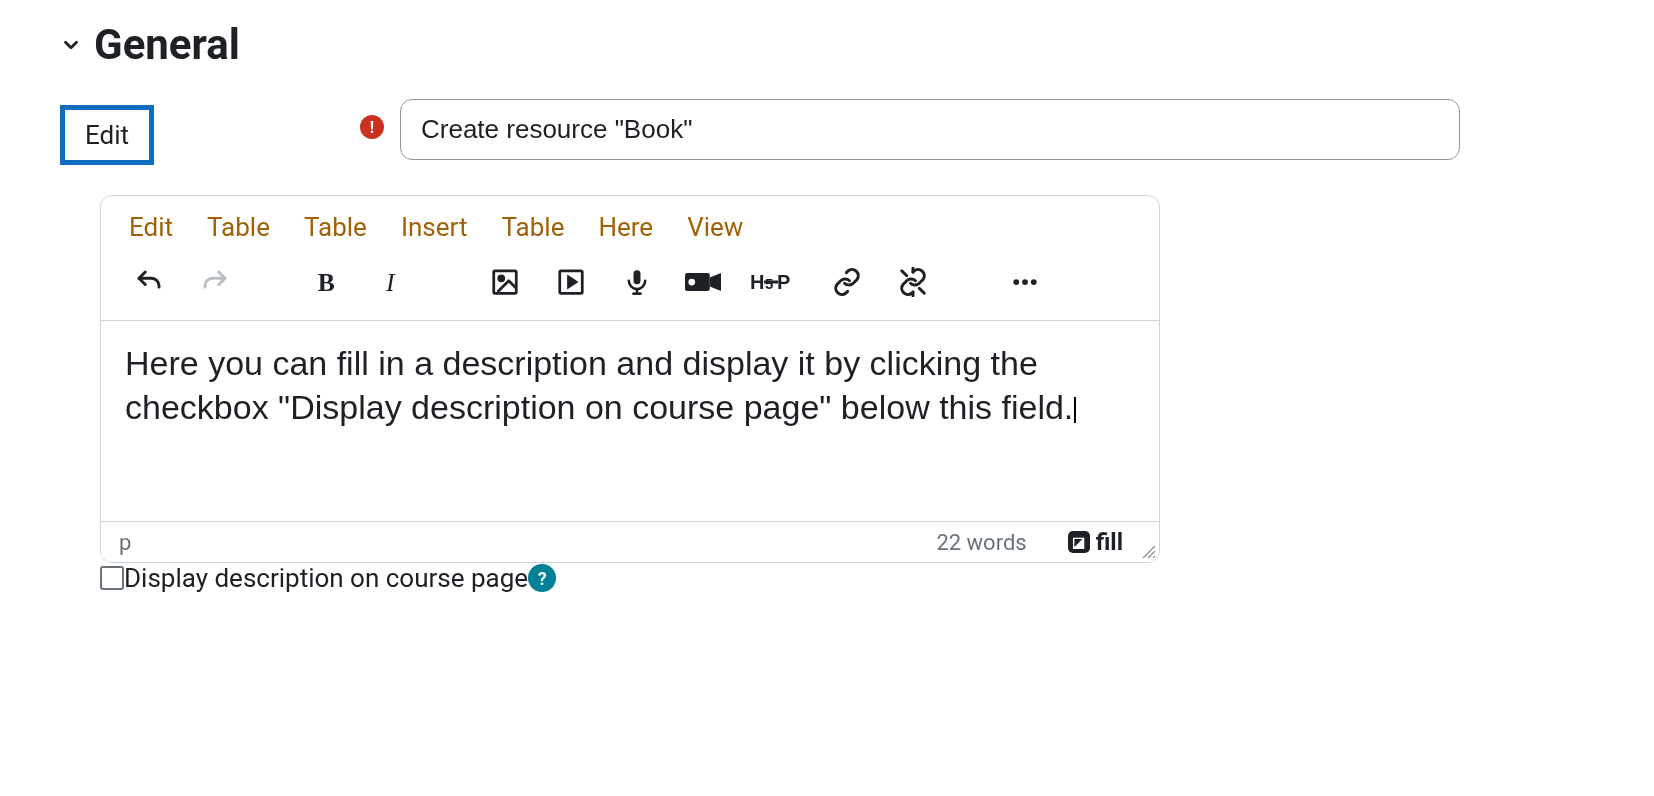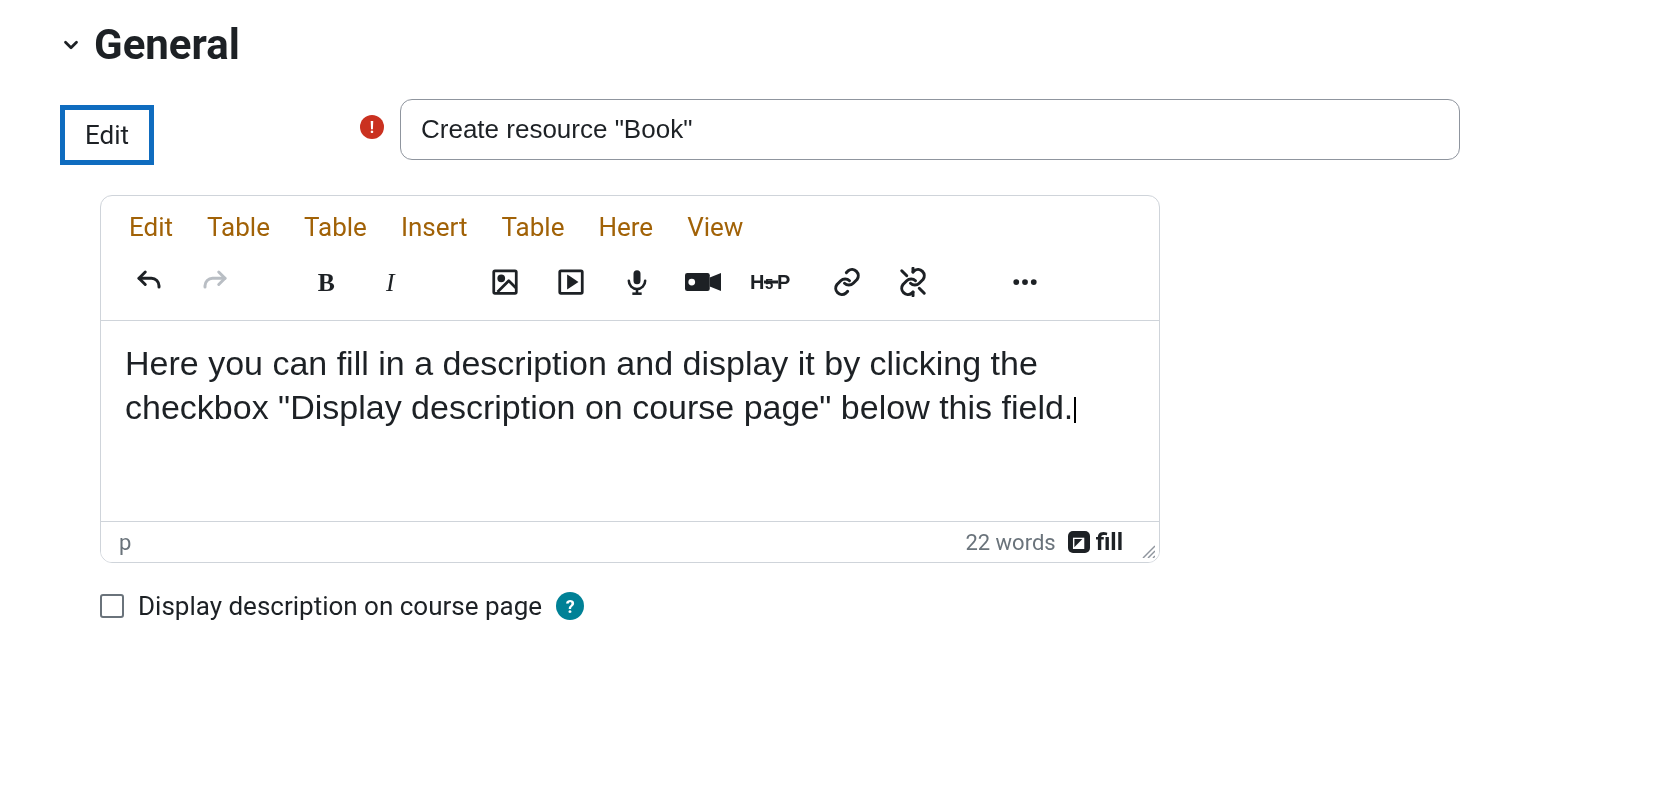--- a/index.html
+++ b/index.html
@@ -125,21 +125,21 @@
     display: flex;
     align-items: center;
     padding: 6px 18px 6px 18px;
     border-top: 1.5px solid #cfd4da;
     font-size: 22px;
     color: #6a737b;
     background: #fff;
     position: relative;
   }
   .status-path { flex: 1; }
-  .status-words { margin-right: 12px; color:#6a737b; }
+  .status-words { margin-right: 41px; color:#6a737b; }
   .tiny-logo {
     font-weight: 700;
     color: #1d2125;
     display: inline-flex;
     align-items: center;
     gap: 6px;
     margin-right: 18px;
     font-size: 24px;
   }
   .tiny-badge {
@@ -157,22 +157,21 @@
   .resize-grip {
     position: absolute;
     right: 4px;
     bottom: 4px;
     width: 16px;
     height: 16px;
   }
   .checkbox-row {
     display: flex;
     align-items: center;
-    gap: 14px;
-    margin-top: 28px;
+    gap: 0;
   }
   .cb {
     width: 24px;
     height: 24px;
     border: 2px solid #6a737b;
     border-radius: 3px;
     cursor: pointer;
   }
   .cb-label {
     font-size: 26px;

